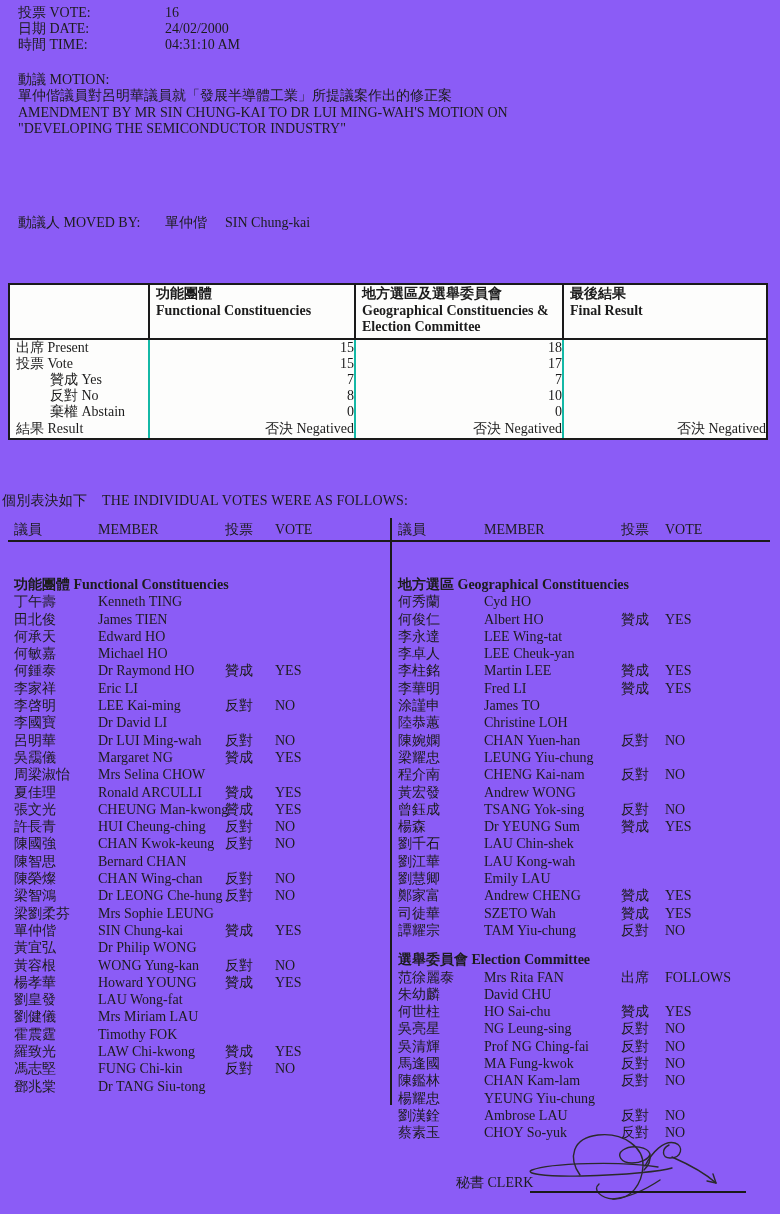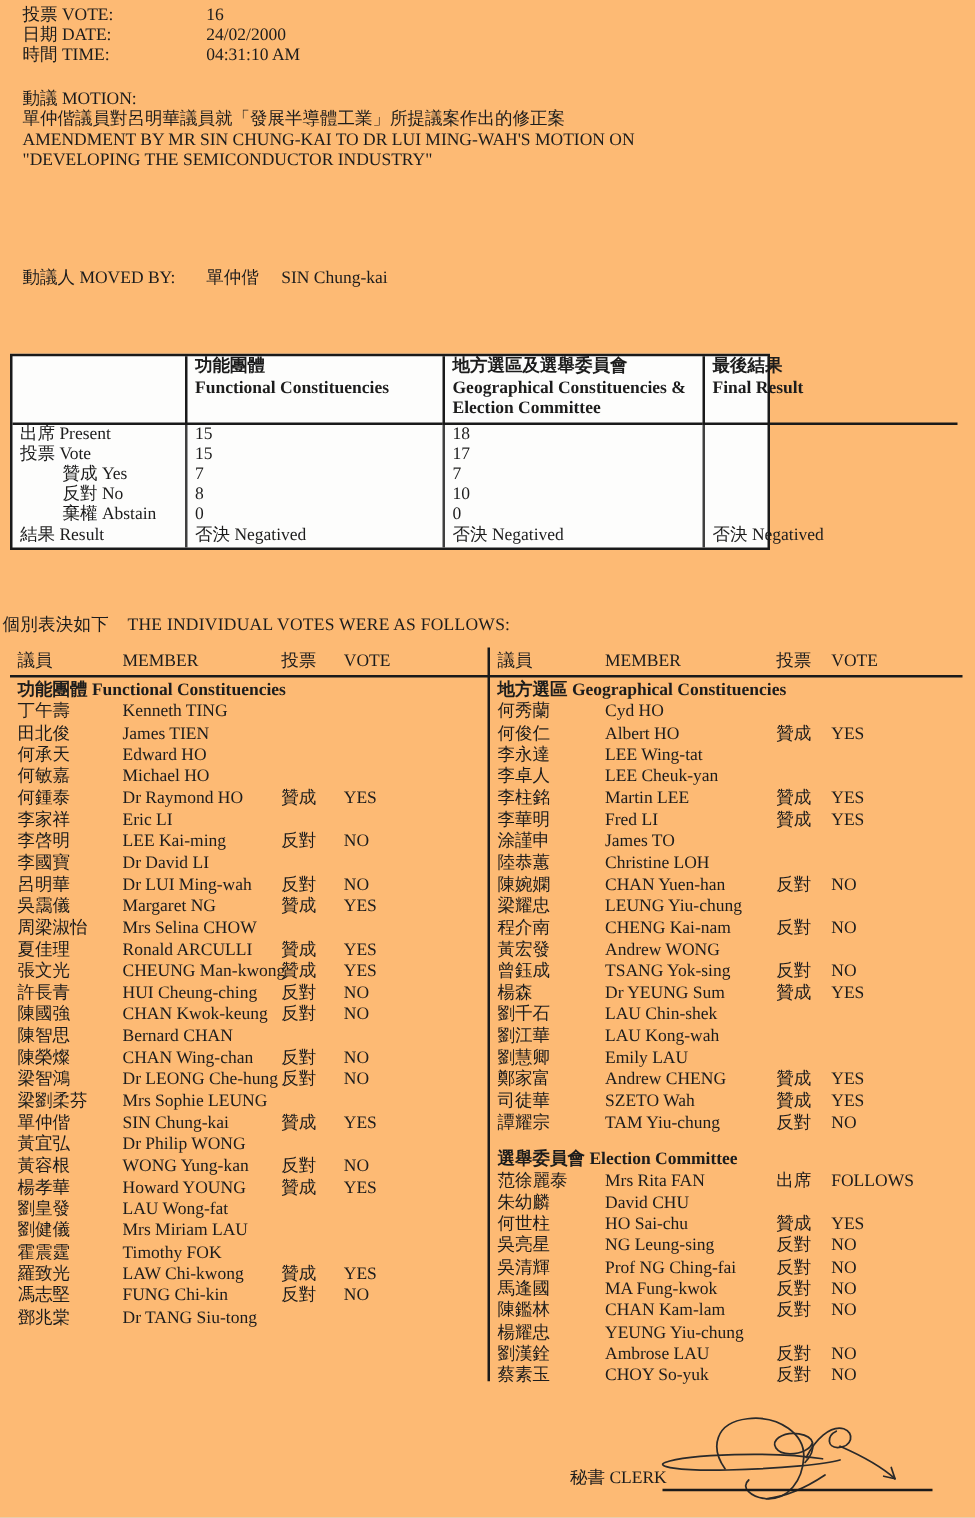--- a/index.html
+++ b/index.html
@@ -1,52 +1,52 @@
 <!DOCTYPE html>
 <html><head>
 <meta charset="utf-8">
 <style>
   html,body{margin:0;padding:0;background:#d9d9d9;}
   .page{
     position:relative;width:780px;height:1214px;margin:0 auto;
-    background:#fdba74;color:#1c1c1c;overflow:hidden;
+    background:#8b5cf6;color:#1c1c1c;overflow:hidden;
     font-family:"Liberation Serif","DejaVu Serif",serif;
     font-size:14px;
   }
   .abs{position:absolute;}
   .frow{display:flex;}
   
   .meta{left:18px;top:5px;}
   .meta .frow{height:16.2px;line-height:16.2px;}
   .meta .lbl{width:147px;}
   
   .motion{left:18px;top:72px;display:flex;line-height:16.4px;flex-direction:column;}
   .motion .lbl{width:147px;}
   
   .movedby{left:18px;top:214px;display:flex;line-height:17px;}
   .movedby .lbl{width:147px;}
   .movedby .nzh{margin-right:18px;}
   
-  .sumtbl{left:8px;top:283px;width:608px;border:2px solid #1a1a1a;background:#fdfdfc;box-sizing:border-box;}
+  .sumtbl{left:8px;top:283px;width:760px;border:2px solid #1a1a1a;background:#fdfdfc;box-sizing:border-box;}
   .sumgrid{display:grid;grid-template-columns:138px 206px 208px 204px;}
   .sumhead > div{box-sizing:border-box;padding:1px 4px 2px 6px;font-weight:bold;line-height:16.6px;min-height:51px;border-bottom:2px solid #1a1a1a;}
   .sumhead > div:nth-child(n+2){border-left:2px solid #1a1a1a;}
   .sumbody > .scol{box-sizing:border-box;}
-  .sumbody > .scol:nth-child(n+2){border-left:2px solid #404040;}
+  .sumbody > .scol:nth-child(n+2){border-left:2px solid #14b8a6;text-align:right;}
   .sline{height:16px;line-height:16px;padding-left:6px;white-space:nowrap;}
   .sline.last{height:18px;line-height:18px;}
   .sline.ind{padding-left:40px;}
   
   .ivheading{left:2px;top:492px;display:flex;line-height:17px;letter-spacing:0.2px;}
   .ivheading .zh{width:100px;}
   
   .ivhdr-l,.ivcol-l{left:14px;width:374px;}
   .ivhdr-r,.ivcol-r{left:398px;width:374px;}
   .ivhdr-l,.ivhdr-r{top:521px;}
-  .ivcol-l,.ivcol-r{top:544px;}
+  .ivcol-l,.ivcol-r{top:576px;}
   .mgrid{display:grid;grid-template-columns:84px 127px 50px 1fr;}
   .ivhdr-r .mgrid,.ivcol-r .mgrid{grid-template-columns:86px 137px 44px 1fr;}
   .mrow{height:17.3px;line-height:17.3px;white-space:nowrap;}
   .grow{height:17.3px;line-height:17.3px;font-weight:bold;white-space:nowrap;}
   .gspacer{height:12px;}
   .hline{height:2px;background:#1a1a1a;}
   .underline-hdr{left:8px;top:540px;width:762px;}
   .vdivider{left:390px;top:518px;width:2px;height:587px;background:#1a1a1a;}
   
   .footer{left:420px;top:1130px;width:360px;height:84px;}

